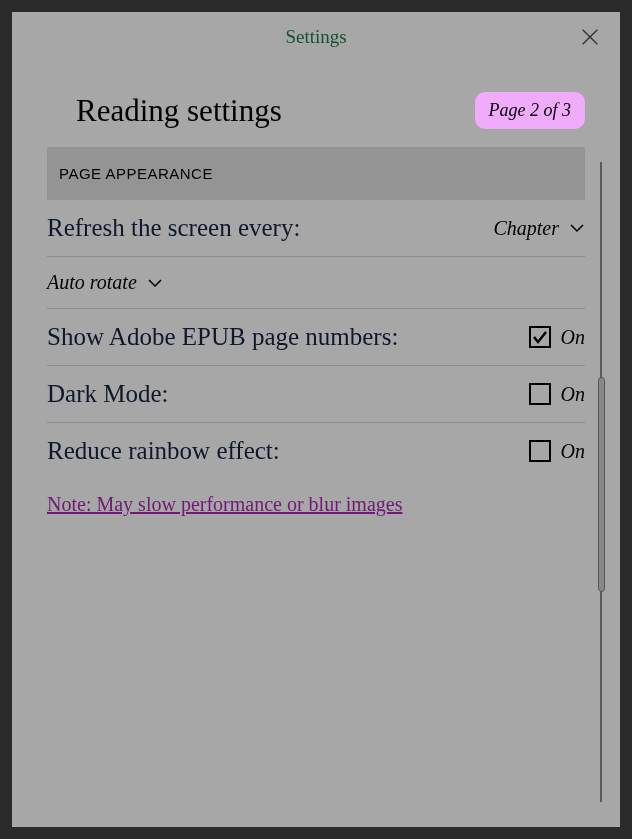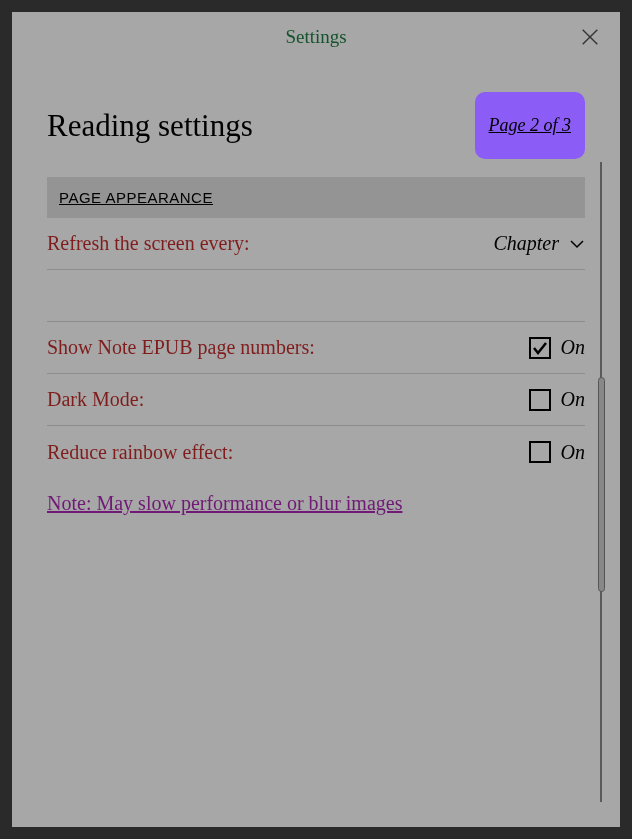--- a/index.html
+++ b/index.html
@@ -60,63 +60,62 @@
       position: relative;
       display: flex;
       flex-direction: column;
     }
     .title-row {
       display: flex;
       align-items: center;
       justify-content: space-between;
       margin-top: 30px;
       margin-bottom: 18px;
+      margin-left: 29px;
     }
     .page-title {
       font-size: 31px;
       color: #000;
       font-weight: normal;
     }
     .page-badge {
-      background: #8b5cf6;
+      background: #f0abfc;
       border-radius: 10px;
-      padding: 23px 14px;
+      padding: 8px 14px;
       font-size: 18px;
       font-style: italic;
       color: #000;
-      text-decoration: underline;
     }
     .section-header {
       background: #949494;
-      padding: 12px 12px;
+      padding: 18px 12px;
       font-size: 15px;
       letter-spacing: 0.5px;
       color: #000;
       font-family: Arial, sans-serif;
-      text-decoration: underline;
     }
     .settings-list {
       display: flex;
       flex-direction: column;
     }
     .setting-row {
       display: flex;
       align-items: center;
       justify-content: space-between;
       padding: 14px 0;
       border-bottom: 1px solid #8c8c8c;
       min-height: 52px;
     }
     .setting-row.no-border {
       border-bottom: none;
       gap: 8px;
     }
     .setting-label {
-      font-size: 20px;
-      color: #7f1d1d;
+      font-size: 25px;
+      color: #0f172a;
     }
     .setting-value {
       display: flex;
       align-items: center;
       gap: 10px;
     }
     .value-text {
       font-size: 20px;
       font-style: italic;
       color: #000000;
@@ -206,24 +205,32 @@
             <span class="value-text">Chapter</span>
             <span class="chevron">
               <svg viewBox="0 0 14 10" fill="none" stroke="#000" stroke-width="1.5">
                 <polyline points="1,2 7,8 13,2"></polyline>
               </svg>
             </span>
           </div>
         </div>
 
         <div class="setting-row">
-        </div>
-
-        <div class="setting-row">
-          <span class="setting-label">Show Note EPUB page numbers:</span>
+          <div class="setting-value">
+            <span class="value-text">Auto rotate</span>
+            <span class="chevron">
+              <svg viewBox="0 0 14 10" fill="none" stroke="#000" stroke-width="1.5">
+                <polyline points="1,2 7,8 13,2"></polyline>
+              </svg>
+            </span>
+          </div>
+        </div>
+
+        <div class="setting-row">
+          <span class="setting-label">Show Adobe EPUB page numbers:</span>
           <div class="setting-value">
             <div class="checkbox checked">
               <svg viewBox="0 0 16 16" fill="none" stroke="#000" stroke-width="2.5">
                 <polyline points="2,8 6,13 14,3"></polyline>
               </svg>
             </div>
             <span class="value-text">On</span>
           </div>
         </div>
 

